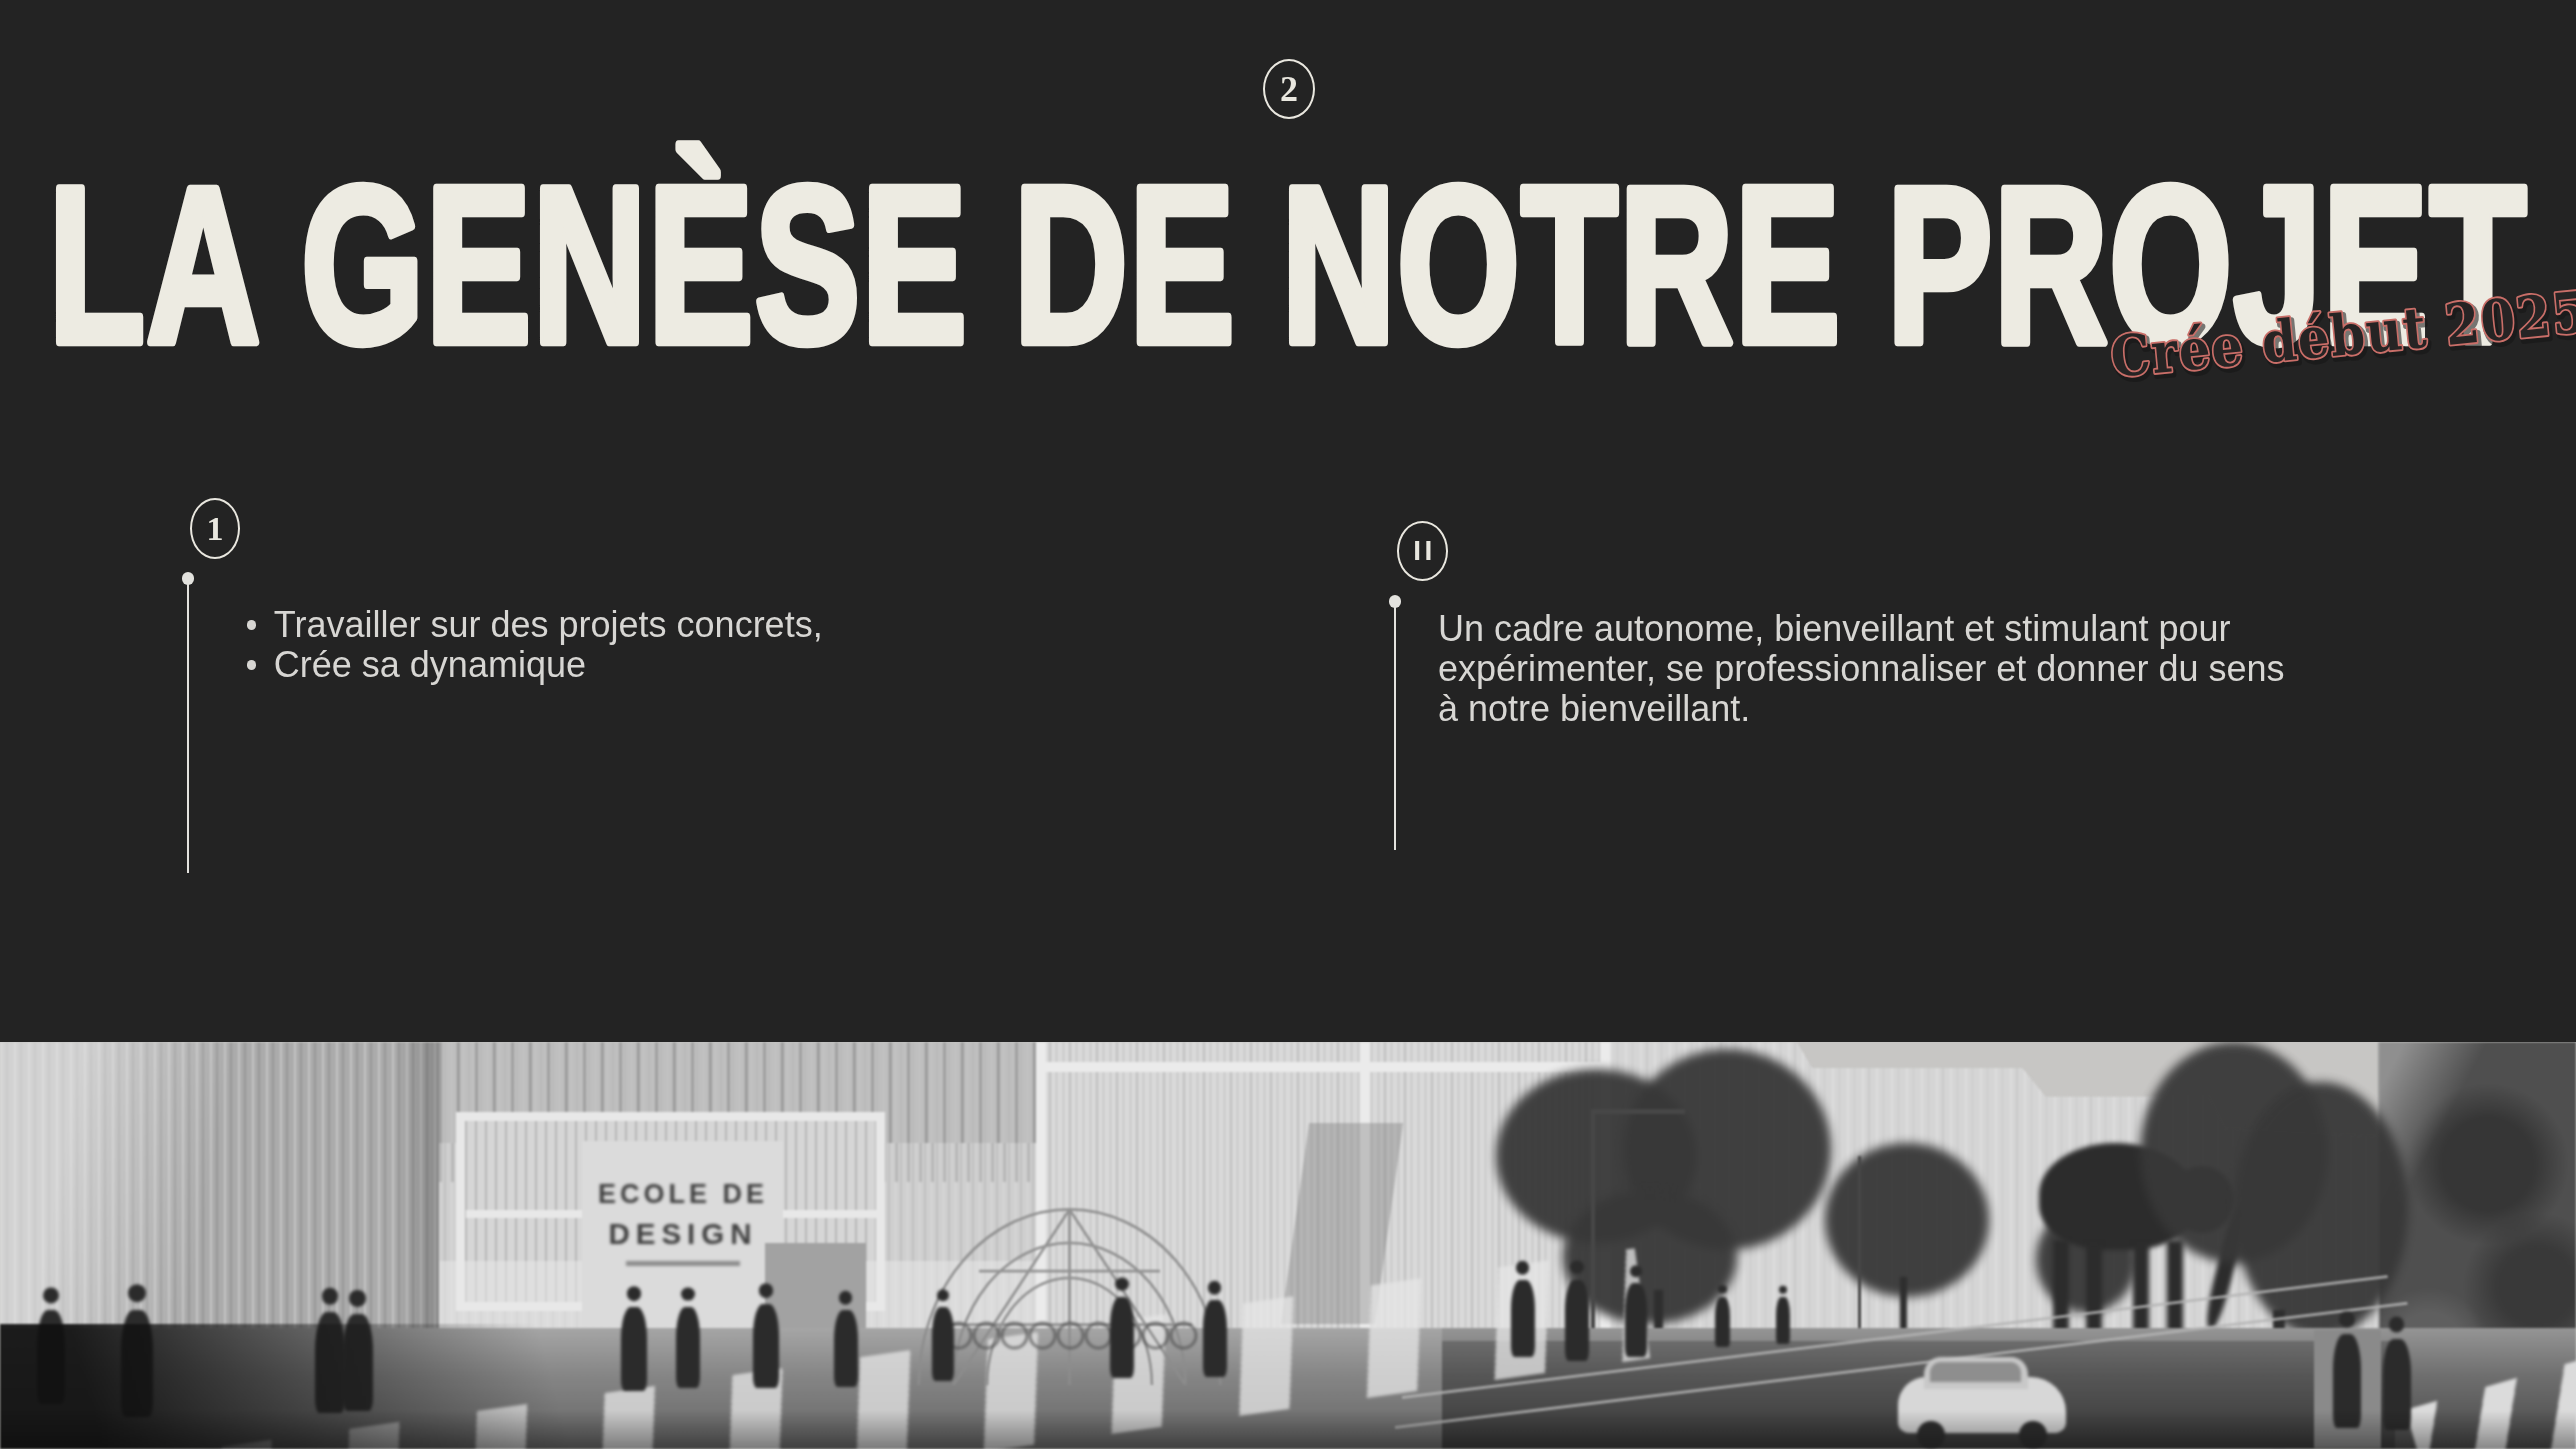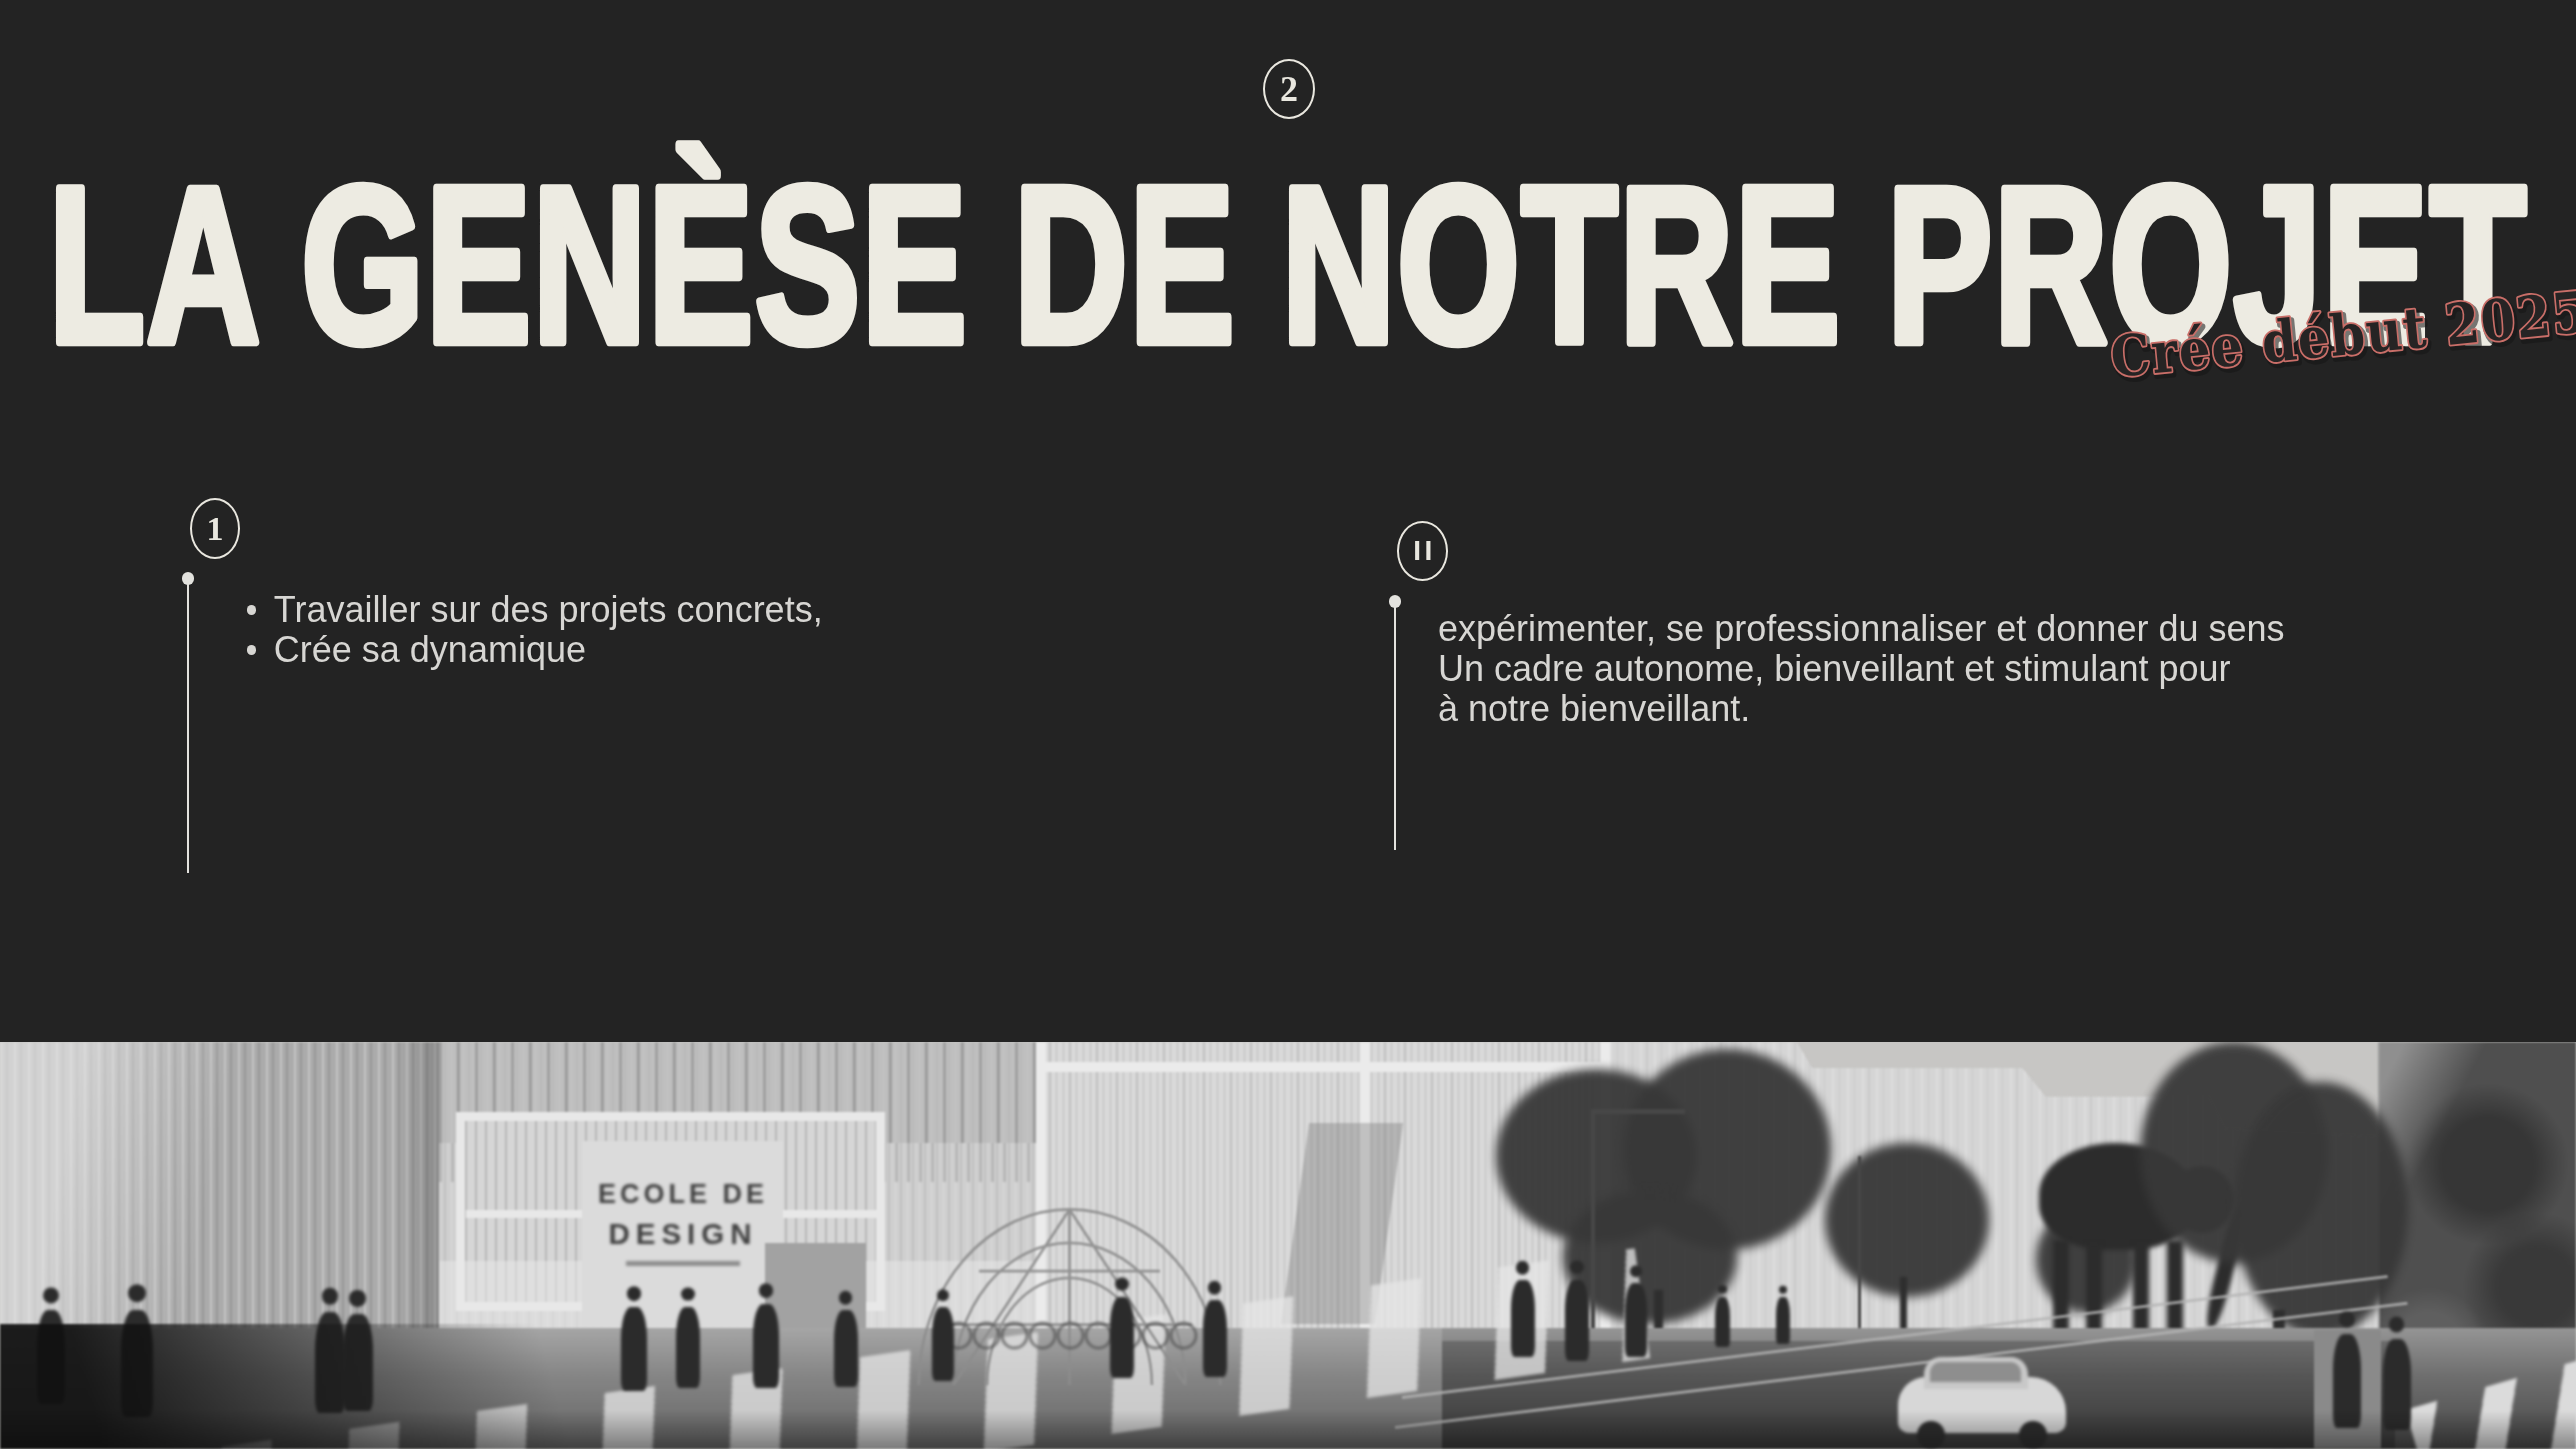--- a/index.html
+++ b/index.html
@@ -29,21 +29,21 @@
   .badge-one{left:190px;top:498px;width:46px;height:57px;font-size:34px;}
   .badge-two{left:1397px;top:521px;width:44px;height:56px;font-size:28px;
              font-family:"Liberation Sans",sans-serif;letter-spacing:3.4px;padding-left:3.4px;}
   .vline{position:absolute;width:2px;background:#e3e2de;}
   .vline::before{content:'';position:absolute;top:-8.7px;left:-5.4px;width:12.7px;height:12.7px;
                  border-radius:50%;background:#e3e2de;}
   .vline-one{left:187px;top:581px;height:292px;}
   .vline-two{left:1394px;top:604px;height:246px;}
 
   
-  .bullets{position:absolute;left:247px;top:590px;list-style:none;margin:0;padding:0;}
+  .bullets{position:absolute;left:247px;top:605px;list-style:none;margin:0;padding:0;}
   .bullets li{display:flex;align-items:center;gap:17.4px;font-size:36px;line-height:40px;
               color:#d7d6d3;}
   .bullets li::before{content:'';flex:none;width:9.4px;height:9.4px;border-radius:50%;
               background:#d7d6d3;}
   .para{position:absolute;left:1438px;top:609px;font-size:36px;line-height:40px;color:#d7d6d3;}
 
   
   .photo{position:absolute;left:0;top:1042px;width:2576px;height:407px;
          background:#c7c6c4;overflow:hidden;}
   .photo-inner{position:absolute;inset:0;filter:blur(1.2px) grayscale(1);}
@@ -174,22 +174,22 @@
     <li>
       <span>Crée sa dynamique</span>
       </li>
   </ul>
 
   <div class="badge badge-two">
     <span>II</span>
   </div>
   <div class="vline vline-two"></div>
   <div class="para">
+    <div>Un cadre autonome, bienveillant et stimulant pour</div>
     <div>expérimenter, se professionnaliser et donner du sens</div>
-    <div>Un cadre autonome, bienveillant et stimulant pour</div>
     <div>à notre bienveillant.</div>
   </div>
 
   <div class="photo">
     <div class="photo-inner">
 
       <div class="facade-left"></div>
       <div class="facade-mid"></div>
       <div class="louvers"></div>
       <div class="louvers2"></div>

